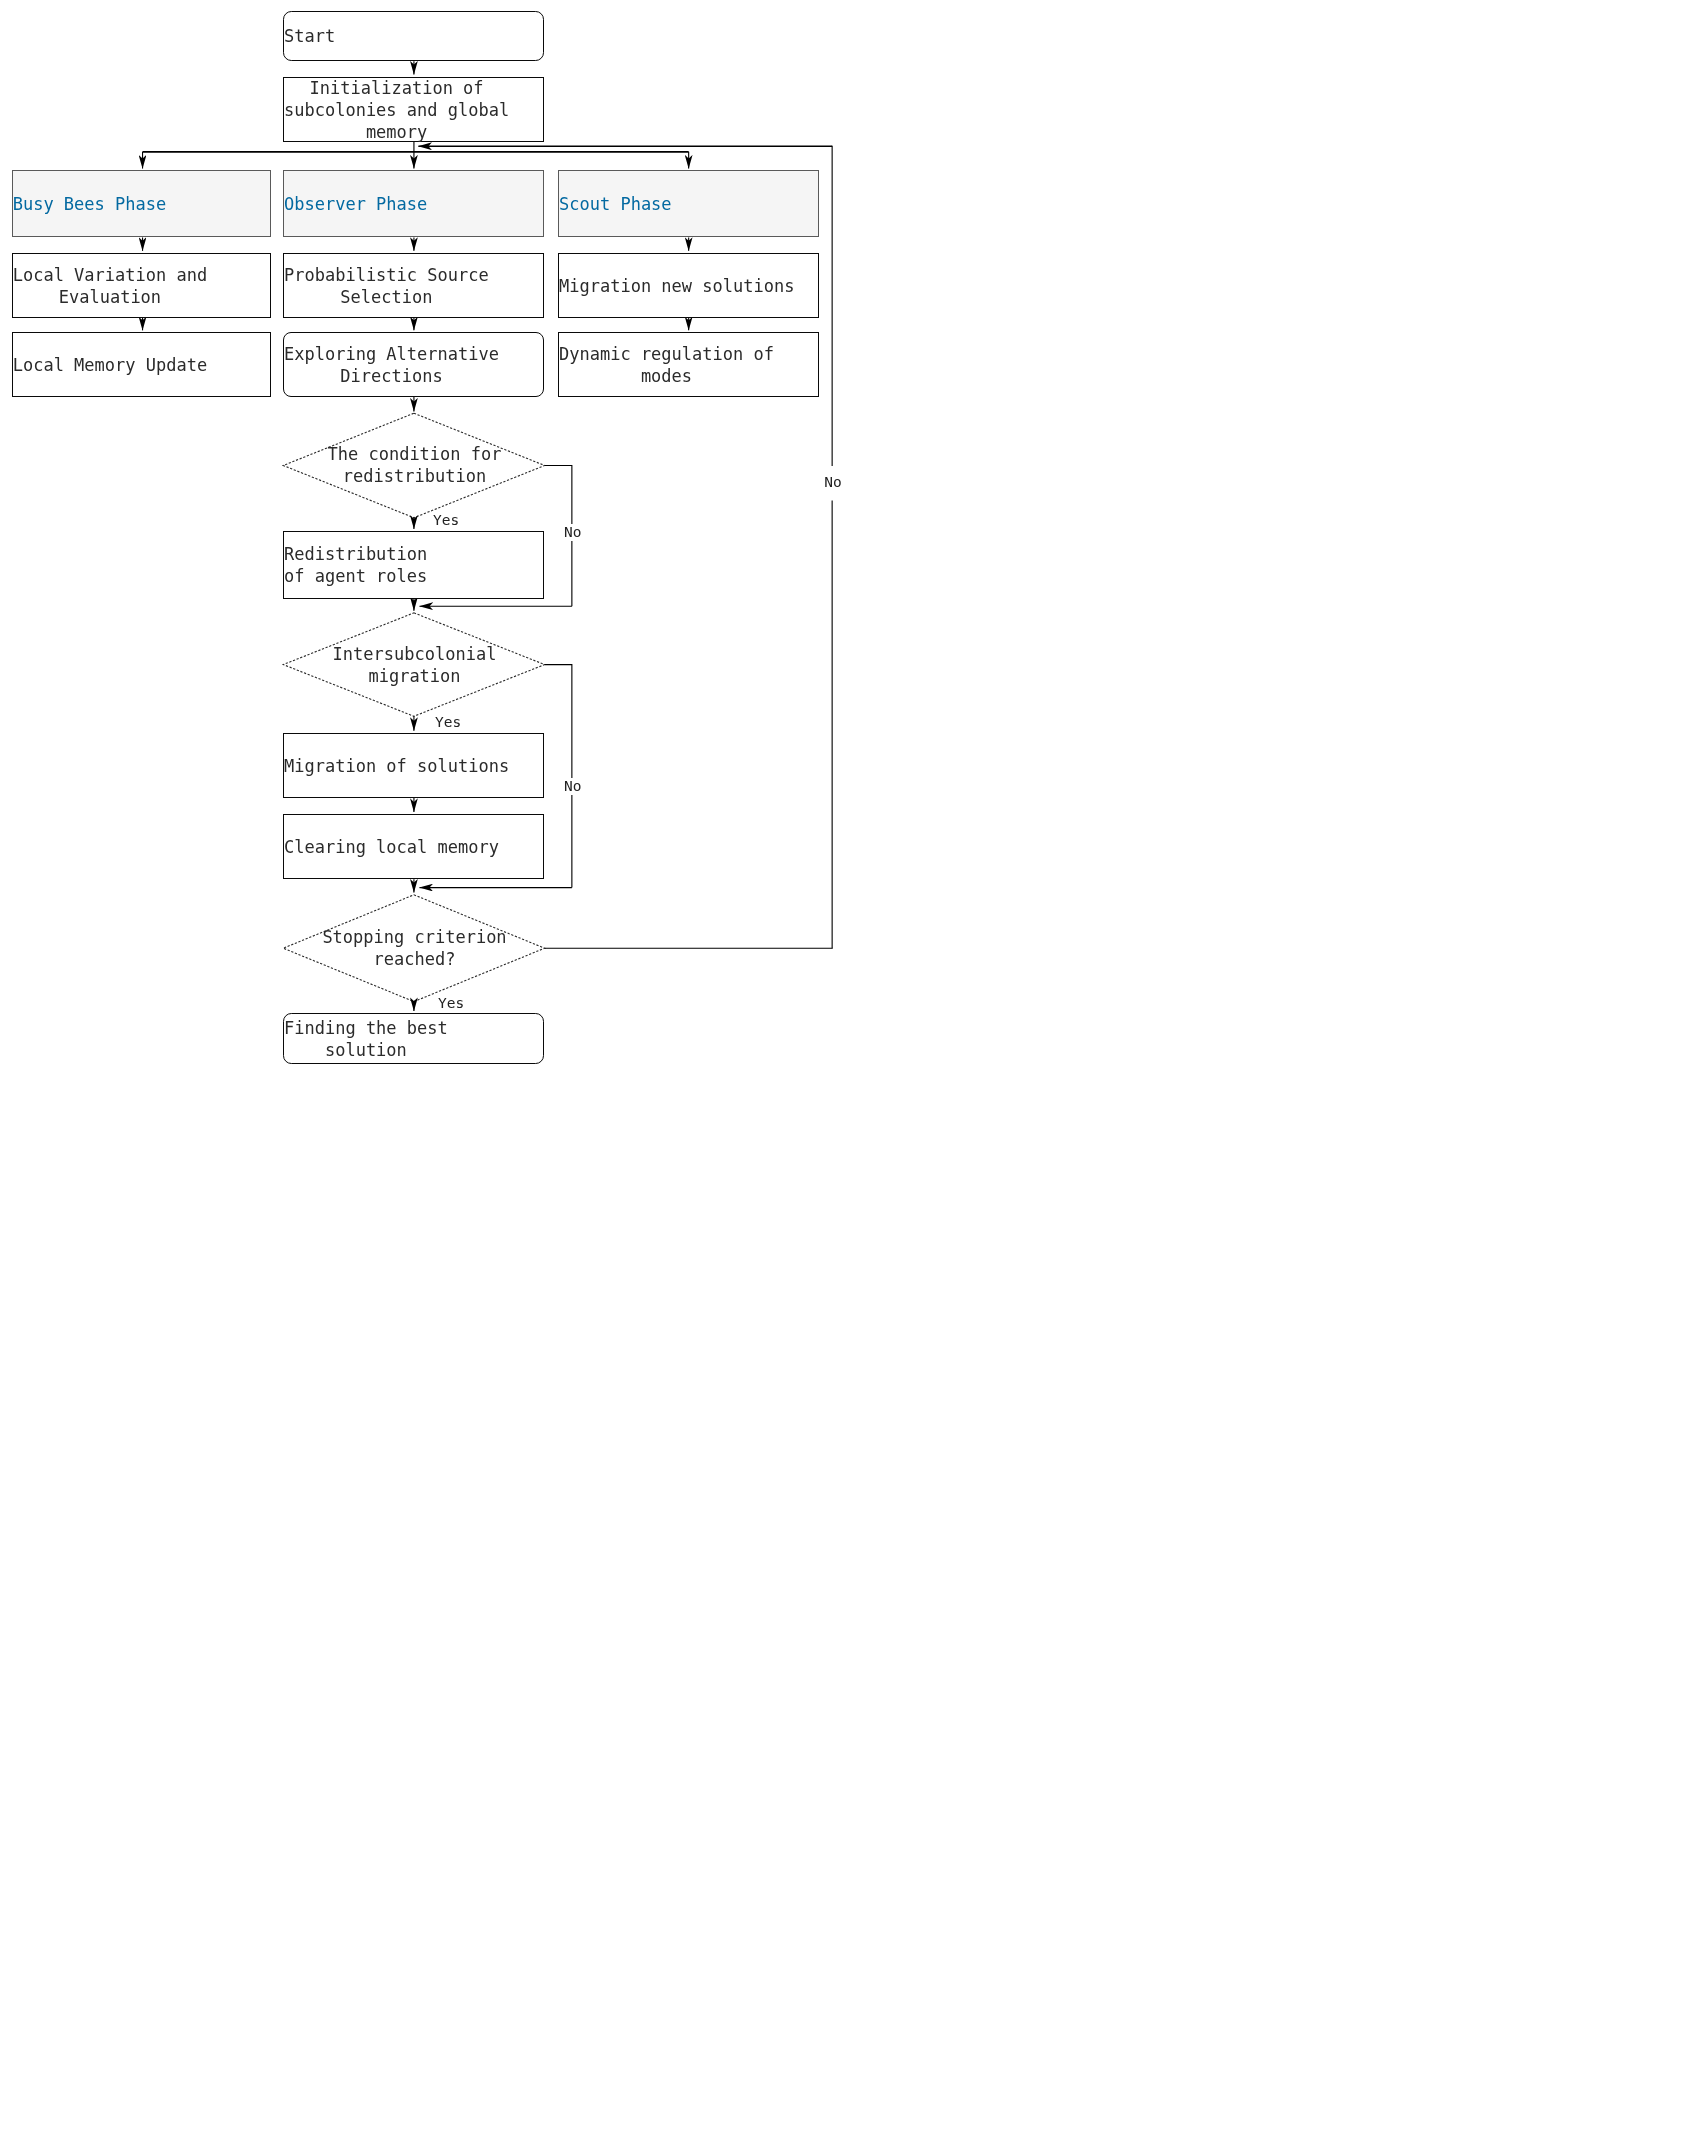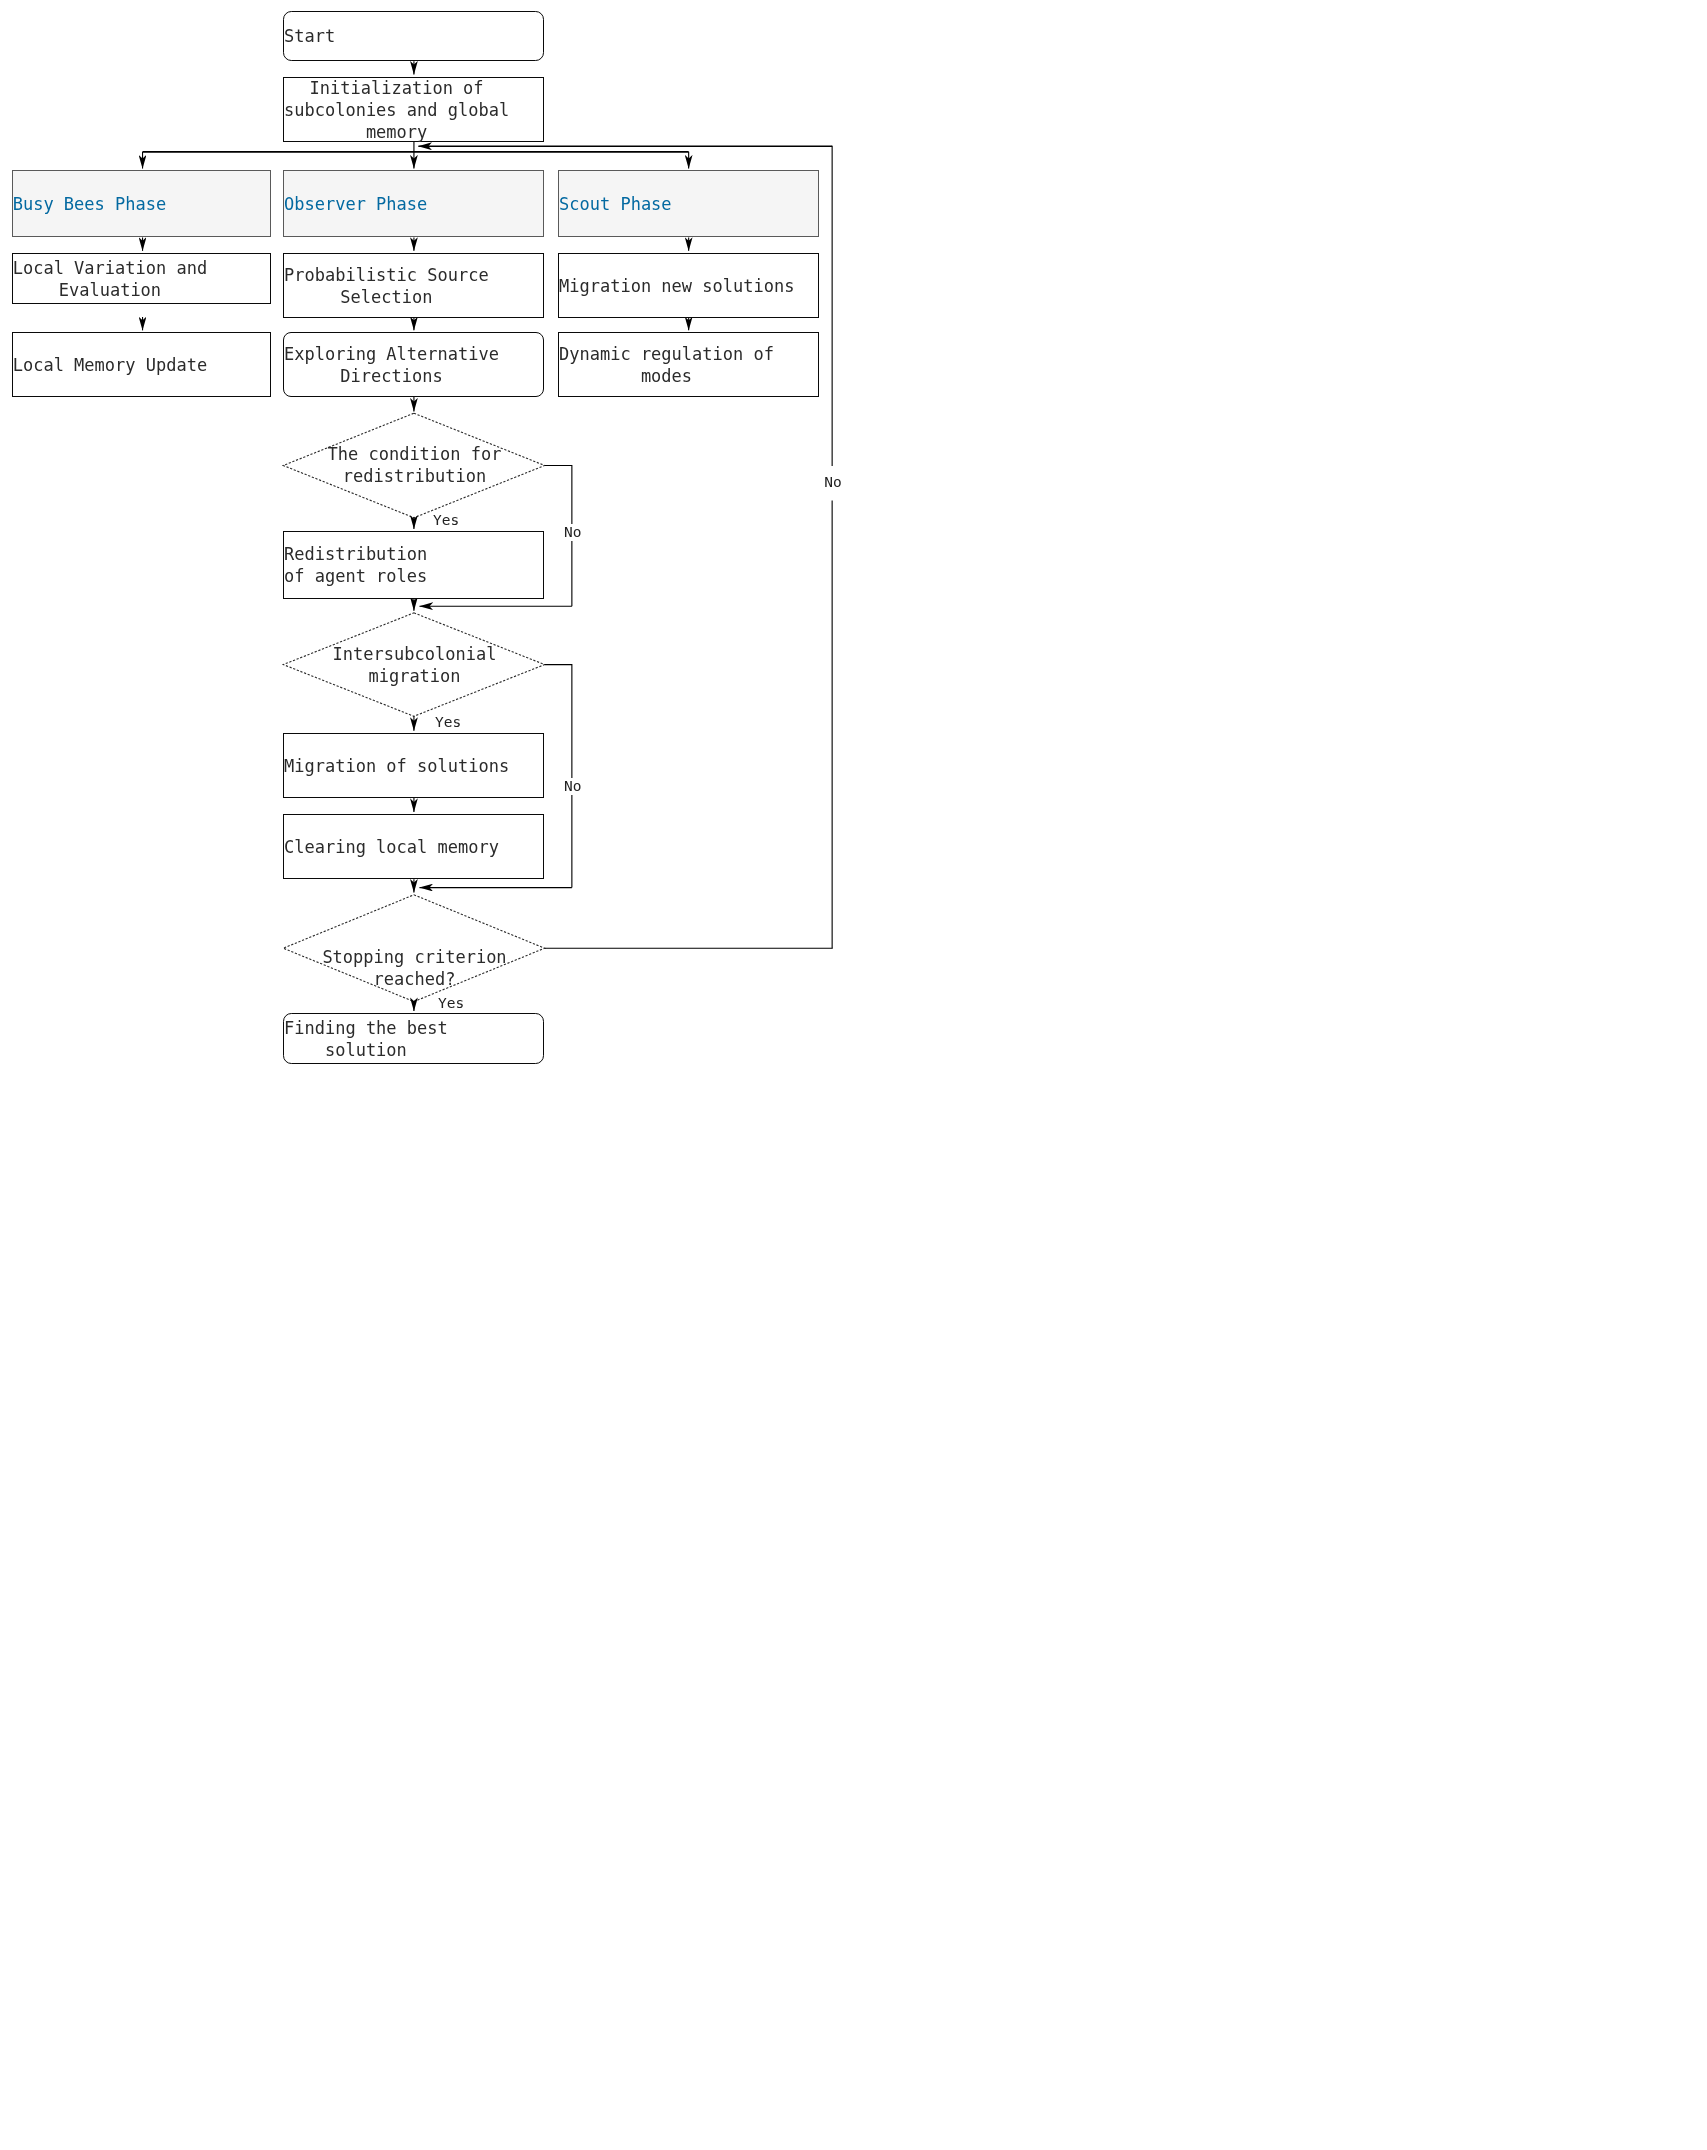--- a/index.html
+++ b/index.html
@@ -112,21 +112,21 @@
   <div class="node phase" style="left:11.7px;top:170px;width:259px;height:67px;">
     <span>Busy Bees Phase</span>
   </div>
   <div class="node phase" style="left:283px;top:170px;width:261px;height:67px;">
     <span>Observer Phase</span>
   </div>
   <div class="node phase" style="left:558px;top:170px;width:261px;height:67px;">
     <span>Scout Phase</span>
   </div>
 
-  <div class="node rect" style="left:11.7px;top:253px;width:259px;height:51px;">
+  <div class="node rect" style="left:11.7px;top:253px;width:259px;height:65px;">
     <span>Local Variation and
 Evaluation</span>
   </div>
   <div class="node rect" style="left:283px;top:253px;width:261px;height:65px;">
     <span>Probabilistic Source
 Selection</span>
   </div>
   <div class="node rect" style="left:558px;top:253px;width:261px;height:65px;">
     <span>Migration new solutions</span>
   </div>
@@ -155,21 +155,21 @@
 migration</div>
 
   <div class="node rect" style="left:283px;top:733px;width:261px;height:65px;">
     <span>Migration of solutions</span>
   </div>
 
   <div class="node rect" style="left:283px;top:814px;width:261px;height:65px;">
     <span>Clearing local memory</span>
   </div>
 
-  <div class="diamond-label" style="left:292px;top:926px;width:245px;margin-top:20px;">Stopping criterion
+  <div class="diamond-label" style="left:292px;top:926px;width:245px;">Stopping criterion
 reached?</div>
 
   <div class="node terminator" style="left:283px;top:1013px;width:261px;height:51px;">
     <span>Finding the best
 solution</span>
   </div>
 
   <div class="edge-label" style="left:433px;top:512px;">Yes</div>
   <div class="edge-label" style="left:564px;top:524px;">No</div>
 

